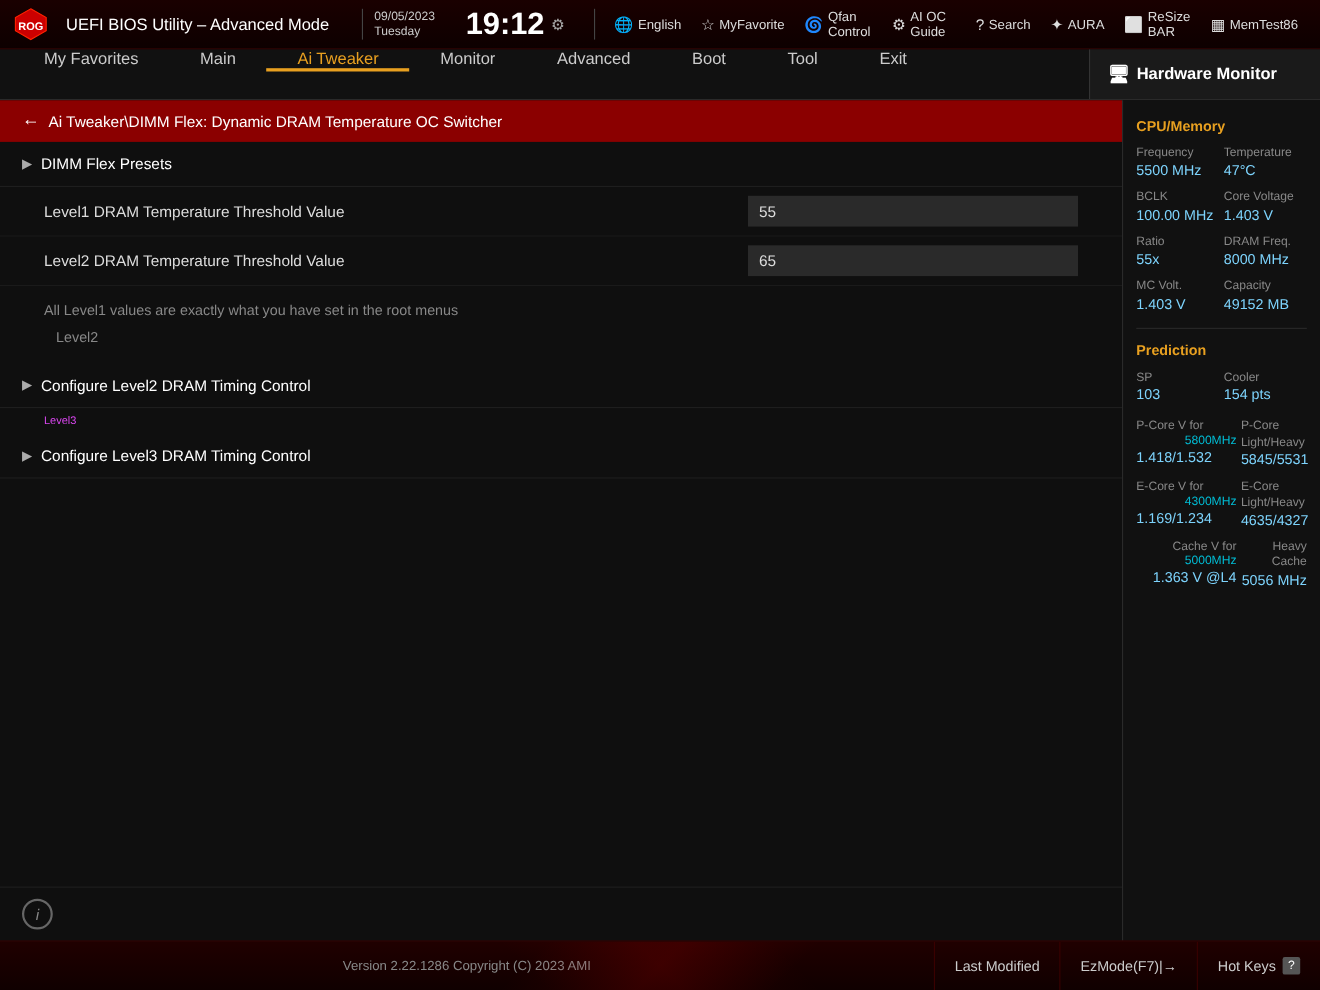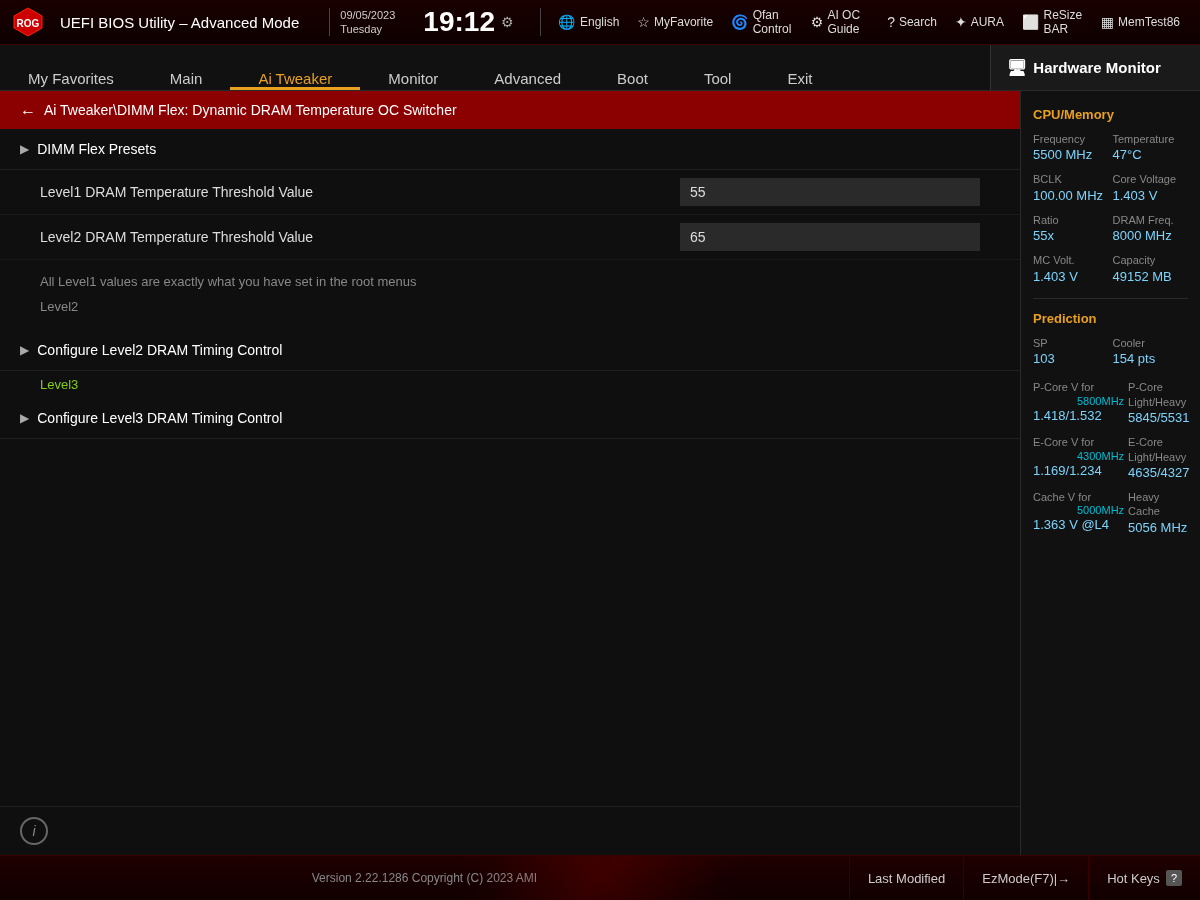--- a/index.html
+++ b/index.html
@@ -190,22 +190,22 @@
 
     .info-text {
       padding: 12px 40px;
       color: #888;
       font-size: 13px;
       line-height: 1.6;
     }
 
     .level-label {
       padding: 6px 40px;
-      color: #84cc16;
-      font-size: 13px;
+      color: #d946ef;
+      font-size: 10px;
     }
 
     
     .hw-panel {
       width: 180px;
       background: #111;
       border-left: 1px solid #2a2a2a;
       overflow-y: auto;
       padding: 12px;
     }
@@ -374,21 +374,21 @@
         <span>ReSize BAR</span>
       </div>
       <div class="toolbar-item">
         <span class="icon">▦</span>
         <span>MemTest86</span>
       </div>
     </div>
 </div>
 
 <div class="nav-bar">
-  <div id="nav-items" style="display:flex;align-items:flex-end;flex:1;">
+  <div id="nav-items" style="display:flex;align-items:flex-start;flex:1;padding-left:12px;">
       <div class="nav-item">My Favorites</div>
       <div class="nav-item">Main</div>
       <div class="nav-item active">Ai Tweaker</div>
       <div class="nav-item">Monitor</div>
       <div class="nav-item">Advanced</div>
       <div class="nav-item">Boot</div>
       <div class="nav-item">Tool</div>
       <div class="nav-item">Exit</div>
     </div>
   <div class="hw-monitor-header">
@@ -418,21 +418,21 @@
         <div class="setting-value" style="display:flex;align-items:center;text-align:center;">55</div>
       </div>
 
       <div class="setting-row">
         <span class="setting-label">Level2 DRAM Temperature Threshold Value</span>
         <div class="setting-value" style="display:flex;align-items:center;">65</div>
       </div>
 
       <div class="info-text">
         <div>All Level1 values are exactly what you have set in the root menus</div>
-        <div style="margin-top:4px;">Level2</div>
+        <div style="margin-top:4px;margin-left:11px;">Level2</div>
       </div>
 
       <div class="section-header">
         <span class="chevron">▶</span>
         <span>Configure Level2 DRAM Timing Control</span>
       </div>
 
       <div class="level-label">
         <span>Level3</span>
       </div>
@@ -519,21 +519,21 @@
       <div class="hw-cell-value">1.169/1.234</div>
     </div>
     <div class="hw-cell">
       <div class="hw-cell-label">E-Core</div>
       <div class="hw-cell-label">Light/Heavy</div>
       <div class="hw-cell-value">4635/4327</div>
     </div>
   </div>
 </div>
         <div>
-  <div style="display:grid;grid-template-columns:1fr 1fr;gap:4px;">
+  <div style="display:grid;grid-template-columns:1fr 1fr;gap:4px;text-align:right;">
     <div class="hw-cell">
       <div class="hw-cell-label">Cache V for</div>
       <div class="hw-cell-label-cyan">5000MHz</div>
       <div class="hw-cell-value">1.363 V @L4</div>
     </div>
     <div class="hw-cell">
       <div class="hw-cell-label">Heavy Cache</div>
       <div class="hw-cell-label"></div>
       <div class="hw-cell-value">5056 MHz</div>
     </div>

